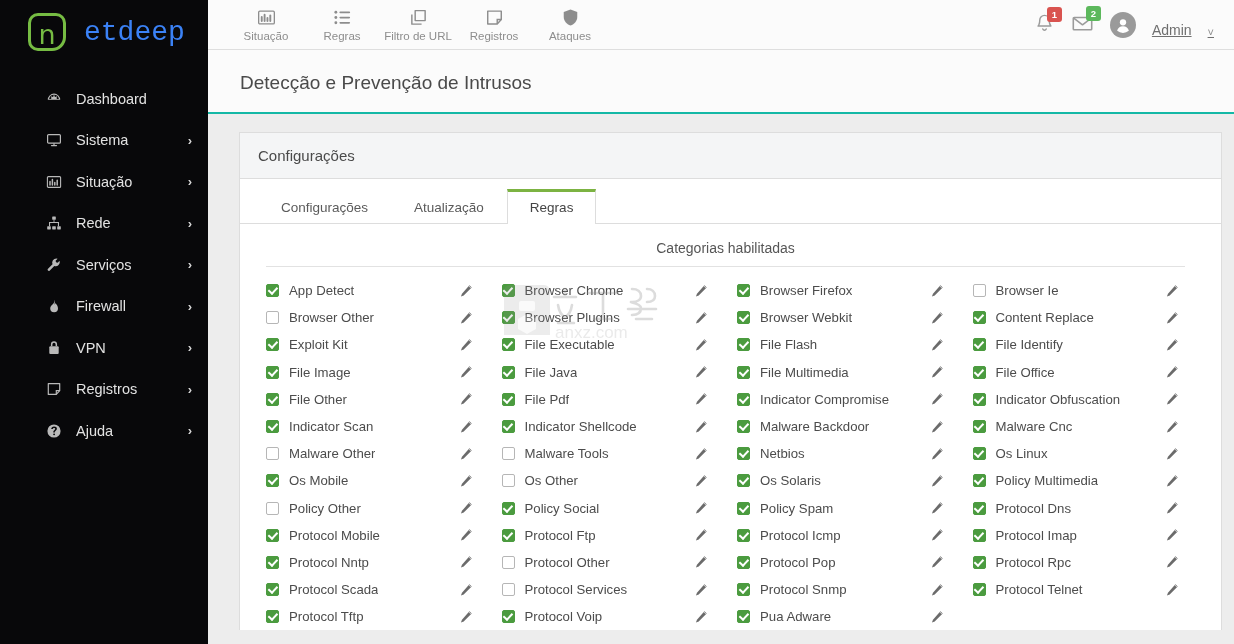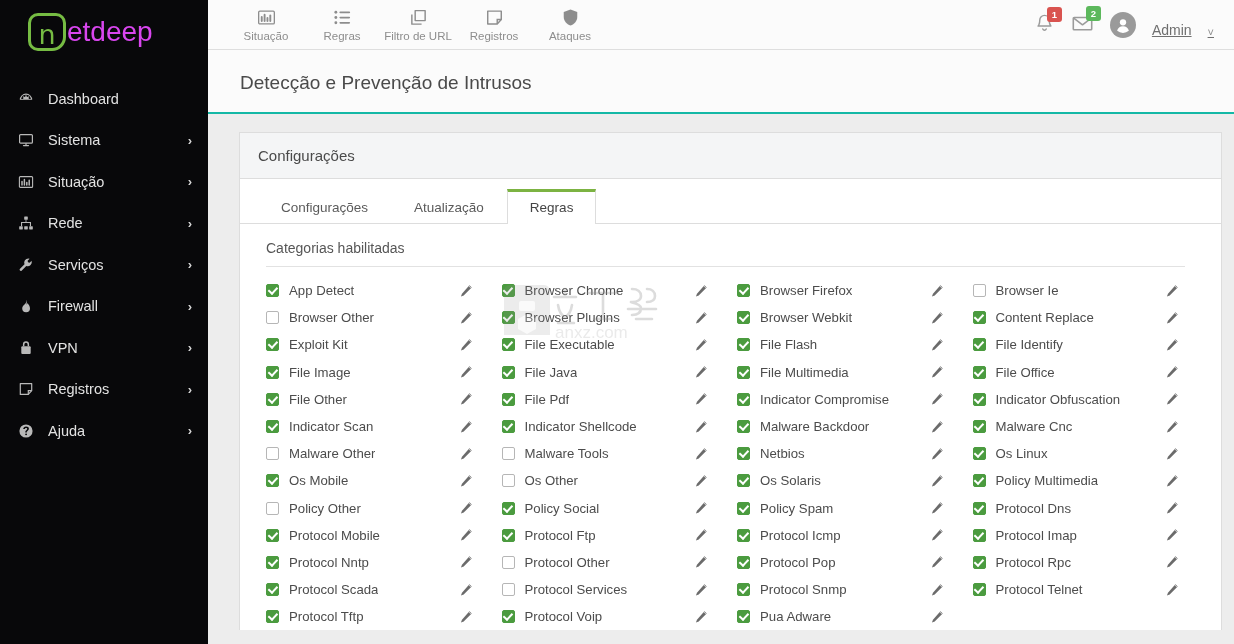--- a/index.html
+++ b/index.html
@@ -35,34 +35,35 @@
     display: flex; align-items: center; justify-content: center;
     position: relative;
   }
   .logo-mark span {
     font-family: "DejaVu Sans", sans-serif;
     font-size: 27px; line-height: 27px;
     color: #76bc43; font-weight: 400;
     position: relative; top: 2px;
   }
   .logo-text {
-    font-size: 28px; color: #d946ef; letter-spacing: 0px;
-    margin-left: 1px;
+    font-size: 28px; color: #3b82f6; letter-spacing: 0px;
+    margin-left: 18px;
     font-weight: 400;
-    font-family: Liberation Sans, sans-serif;
+    font-family: Liberation Mono, monospace;
   }
   .nav { margin-top: 14px; }
   .nav-item {
     height: 41.5px;
     display: flex; align-items: center;
     padding: 0 16px 0 18px;
     color: #e2e2e2;
     font-size: 14.5px;
     cursor: pointer;
     position: relative;
+    margin-left: 28px;
   }
   .nav-ico {
     width: 30px; min-width: 30px;
     display: flex; align-items: center; justify-content: flex-start;
     color: #b9b9b9;
   }
   .nav-ico svg { display: block; }
   .nav-label { flex: 1; }
   .nav-chev { color: #d6d6d6; font-size: 13px; font-weight: bold; }
 
@@ -171,21 +172,21 @@
     position: relative;
   }
   .tab.active {
     background: #fff;
     border-color: #ddd;
     border-top: 3px solid #7cb342;
     padding-top: 8px;
     color: #444;
   }
 
-  .section { padding: 16px 20px 0 26px; }
+  .section { padding: 16px 20px 0 26px; text-align: center; }
   .section-title {
     font-size: 14px; color: #565656;
     padding-bottom: 10px;
     border-bottom: 1px solid #e2e2e2;
     margin-right: 16px;
   }
 
   
   .grid {
     display: grid;

